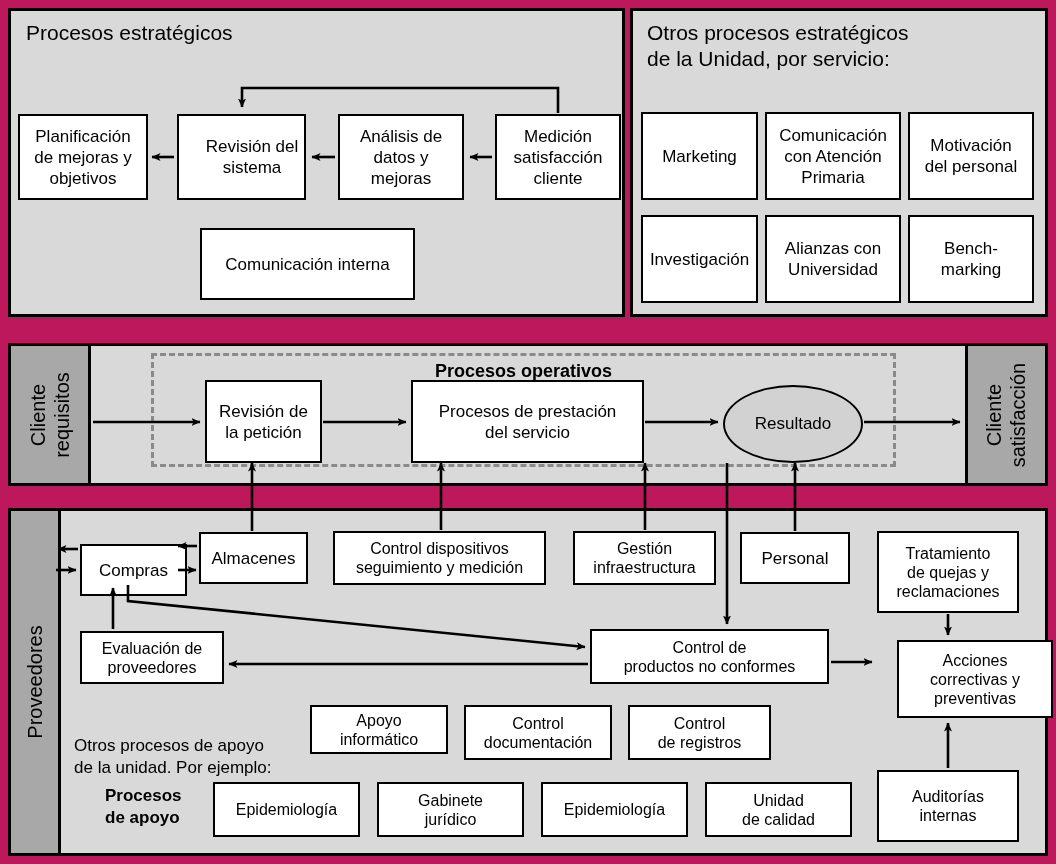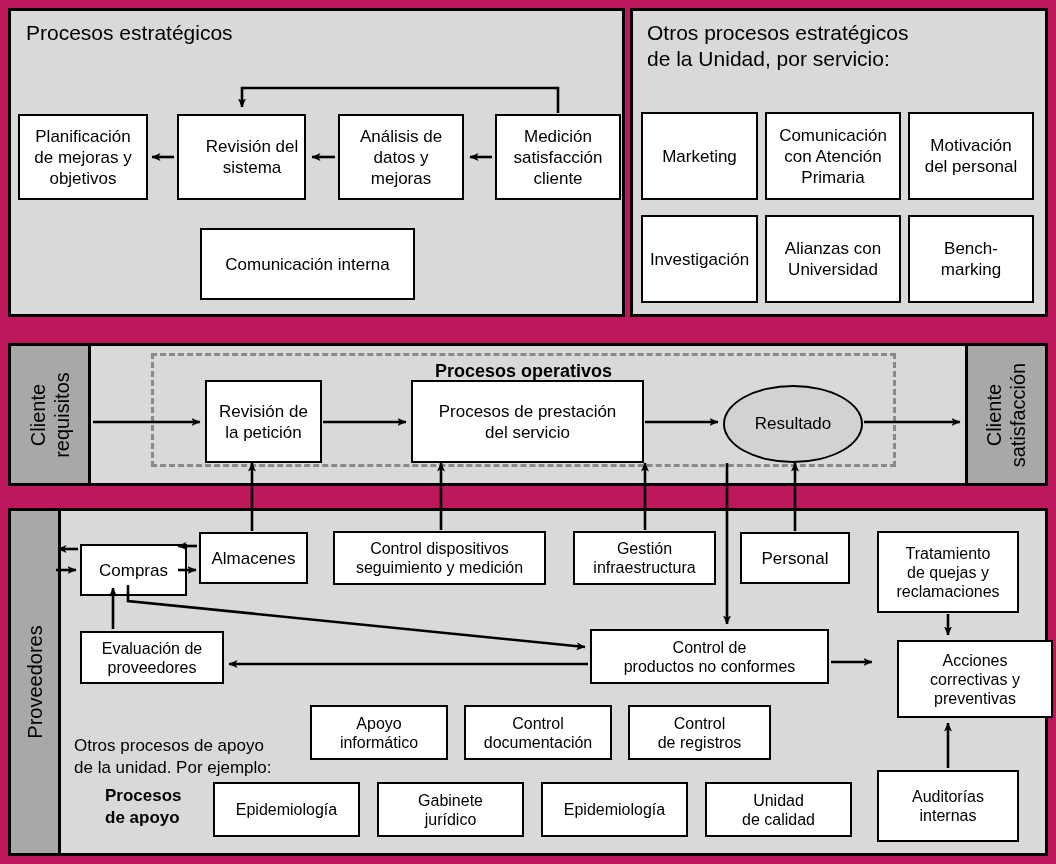--- a/index.html
+++ b/index.html
@@ -193,21 +193,21 @@
 productos no conformes</div>
   <div class="box sm" style="left:877px;top:640px;width:156px;height:78px;margin-left:20px;">Acciones
 correctivas y
 preventivas</div>
   <div class="box sm" style="left:877px;top:770px;width:142px;height:72px;">Auditorías
 internas</div>
 
   <div class="txt" style="left:74px;top:713px;width:240px;margin-top:22px;">Otros procesos de apoyo
 de la unidad. Por ejemplo:</div>
 
-  <div class="box sm" style="left:310px;top:705px;width:138px;height:55px;">Apoyo
+  <div class="box sm" style="left:310px;top:705px;width:138px;height:49px;">Apoyo
 informático</div>
   <div class="box sm" style="left:464px;top:705px;width:148px;height:55px;">Control
 documentación</div>
   <div class="box sm" style="left:628px;top:705px;width:143px;height:55px;">Control
 de registros</div>
 
   <div class="txt bold" style="left:105px;top:785px;width:130px;">Procesos
 de apoyo</div>
 
   <div class="box sm" style="left:213px;top:782px;width:147px;height:55px;">Epidemiología</div>

